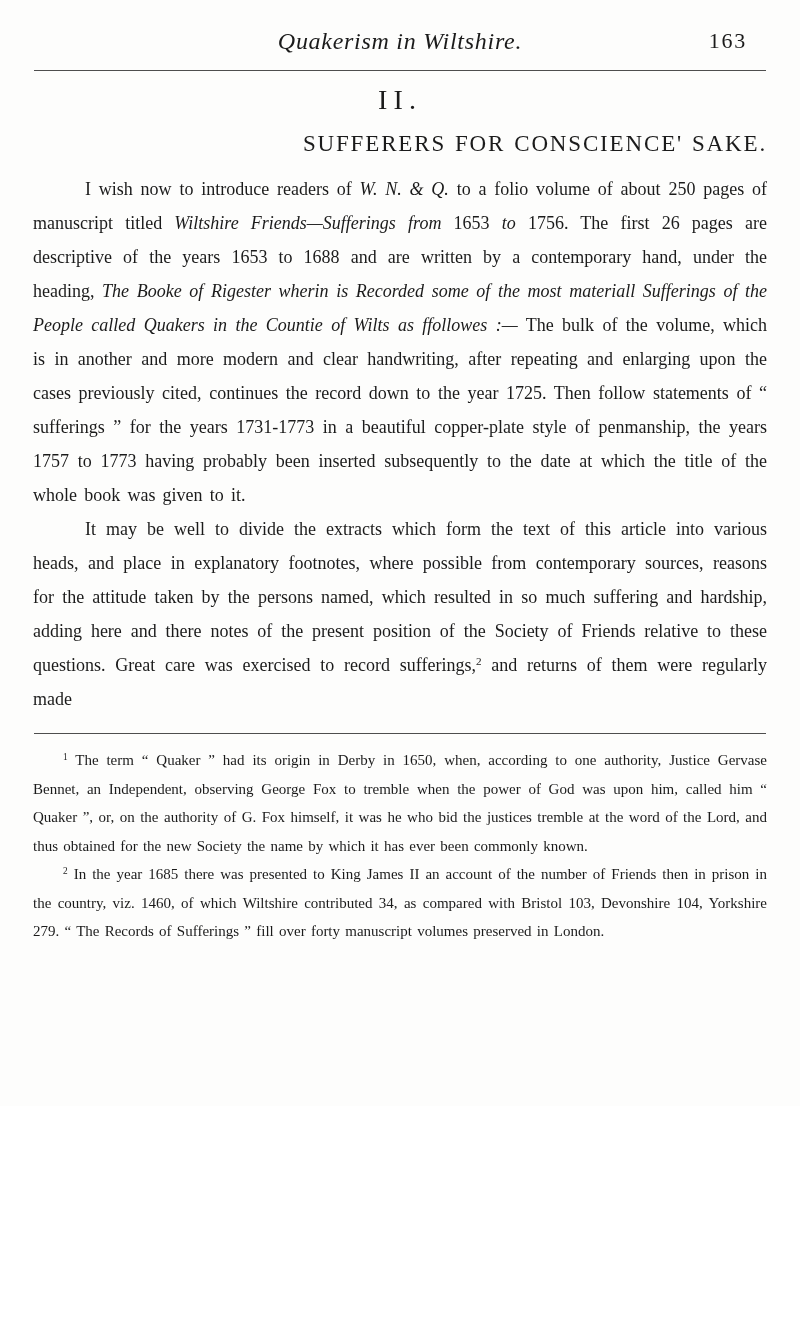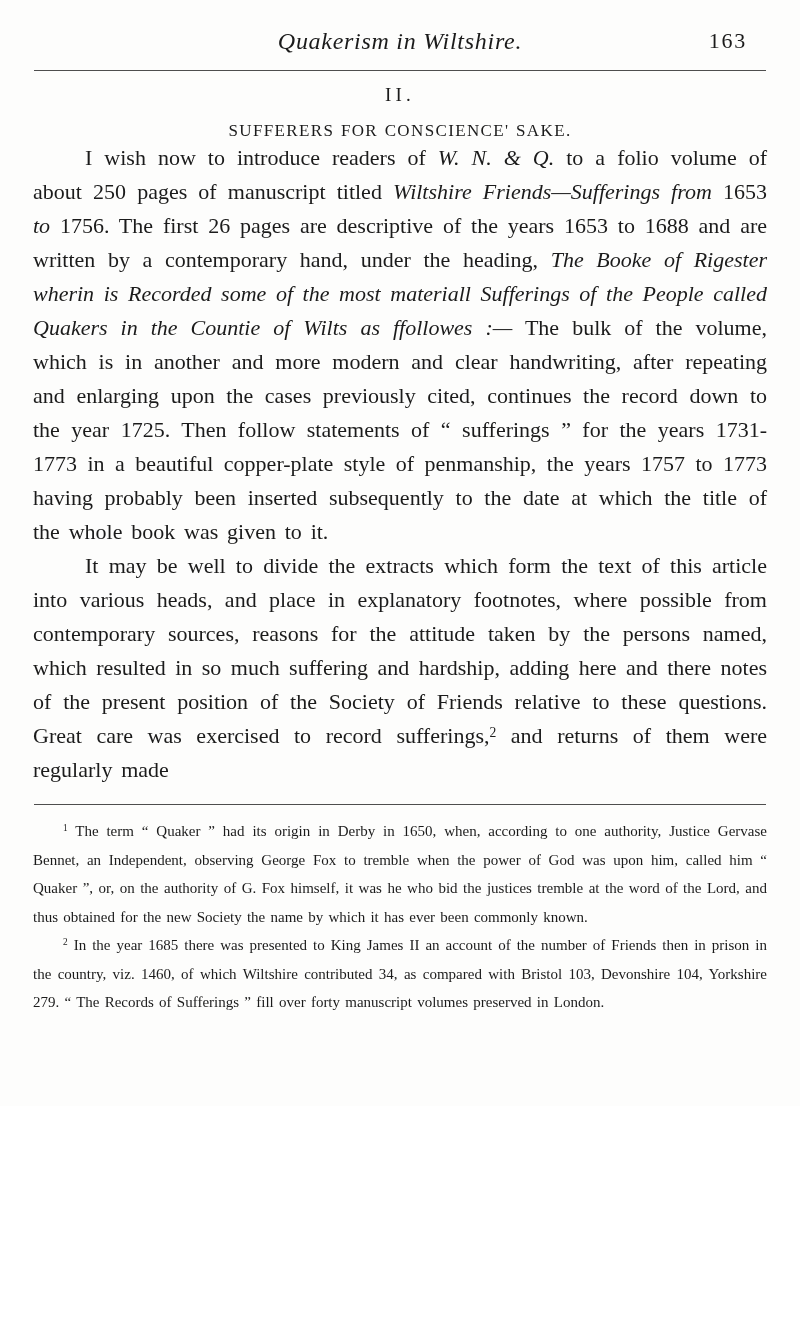--- a/index.html
+++ b/index.html
@@ -51,34 +51,35 @@
   }
   h1.article-title sup {
     font-size: 13px;
     letter-spacing: 0;
     vertical-align: 8px;
     line-height: 0;
   }
   .section-num {
     margin-top: 13px;
     text-align: center;
-    font-size: 19px;
+    font-size: 28px;
     letter-spacing: 0.22em;
   }
   h2.subtitle {
     margin: 15px 0 0 0;
-    text-align: center;
+    text-align: right;
     font-weight: normal;
-    font-size: 17px;
+    font-size: 23px;
     letter-spacing: 0.08em;
     word-spacing: 0.06em;
   }
   
   .body-text {
-    font-size: 22px;
+    margin-top: 15px;
+    font-size: 18px;
     line-height: 34px;
     text-align: justify;
     word-spacing: 0.15em;
   }
   .para { margin: 0; text-indent: 52px; }
   .it { font-style: italic; }
   .body-text sup, .footnotes sup {
     font-size: 62%;
     line-height: 0;
     vertical-align: 6px;

